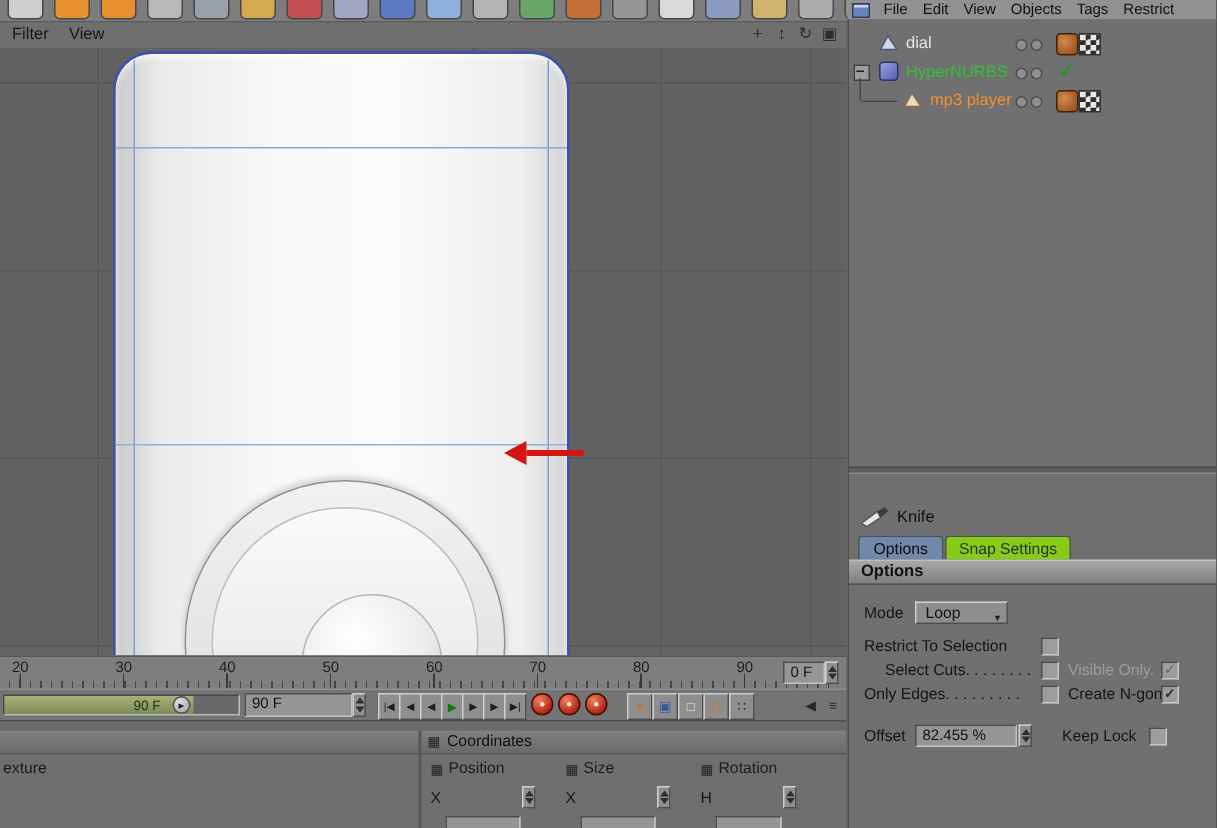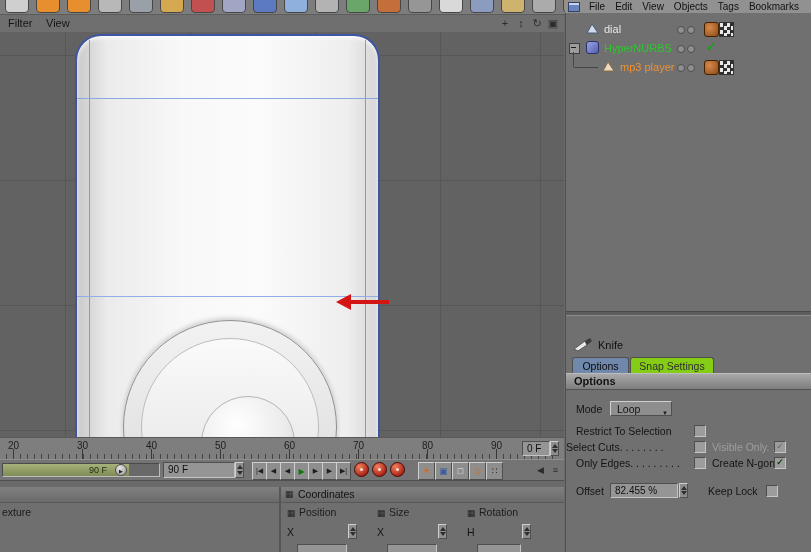--- a/index.html
+++ b/index.html
@@ -188,21 +188,21 @@
     <div class="tb-icon" style="background:#9c8f7a"></div>
   </div>
 
   <div class="om-menubar">
     <span class="panel-ic"></span>
     <span class="om-menu-item">File</span>
     <span class="om-menu-item">Edit</span>
     <span class="om-menu-item">View</span>
     <span class="om-menu-item">Objects</span>
     <span class="om-menu-item">Tags</span>
-    <span class="om-menu-item">Bookmarks</span>
+    <span class="om-menu-item">Restrict</span>
   </div>
 
   <div class="vp-header">
     <span class="vp-menu" style="left:8px">Filter</span>
     <span class="vp-menu" style="left:46px">View</span>
     <span class="vp-nav" style="left:498px">+</span>
     <span class="vp-nav" style="left:514px">↕</span>
     <span class="vp-nav" style="left:530px">↻</span>
     <span class="vp-nav" style="left:546px">▣</span>
   </div>
@@ -296,21 +296,21 @@
 
     <div class="k-row" style="top:388px">
       <span class="k-label" style="left:10px">Mode</span>
       <span class="dropdown raised">
         <span>Loop</span>
         <span class="arr">▼</span>
       </span>
     </div>
 
     <div class="k-row" style="top:426px">
-      <span class="k-label" style="left:0">Select Cuts. . . . . . . .</span>
+      <span class="k-label" style="left:24px">Select Cuts. . . . . . . .</span>
       <span class="cb" style="left:128px"></span>
       <span class="k-label gray" style="left:146px">Visible Only. . . .</span>
       <span class="cb" style="left:208px"><span class="ck-gray">✓</span></span>
     </div>
 
     <div class="k-row" style="top:442px">
       <span class="k-label" style="left:10px">Only Edges. . . . . . . . .</span>
       <span class="cb" style="left:128px"></span>
       <span class="k-label" style="left:146px">Create N-gons</span>
       <span class="cb" style="left:208px"><span class="ck-dark">✓</span></span>

